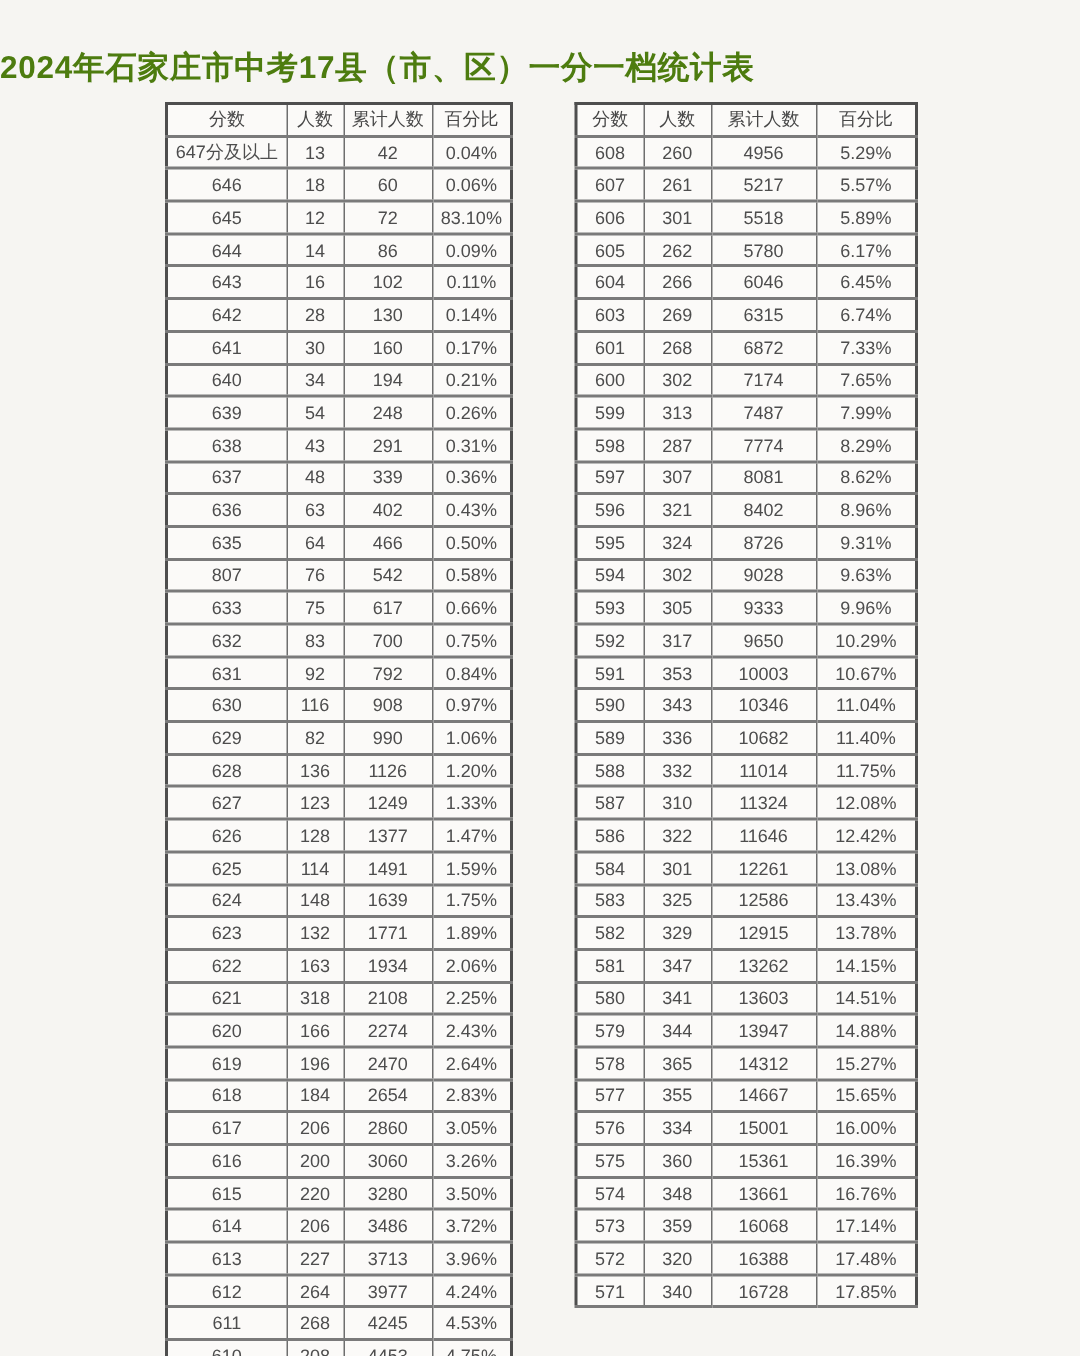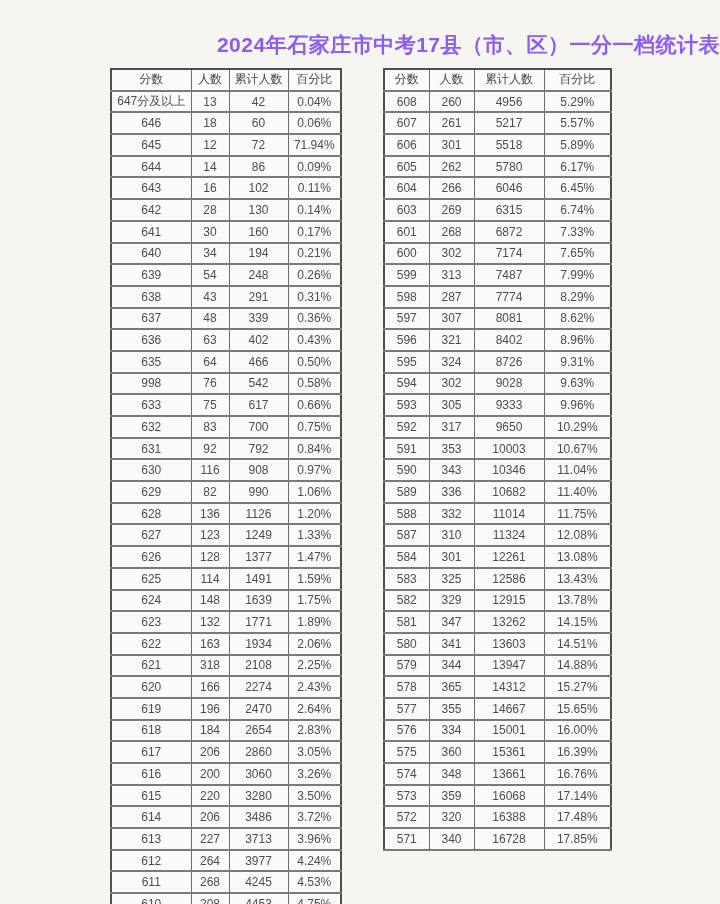--- a/index.html
+++ b/index.html
@@ -14,24 +14,24 @@
   .page {
     position: relative;
     width: 720px;
     height: 904px;
   }
   .title {
     position: absolute;
     top: 31px;
     left: 0;
     width: 720px;
-    text-align: right;
+    text-align: left;
     font-size: 21px;
     font-weight: bold;
-    color: #8b5cf6;
+    color: #4d7c0f;
     letter-spacing: 0.5px;
     margin: 0;
   }
   table.score-table {
     position: absolute;
     top: 68px;
     border-collapse: collapse;
     table-layout: fixed;
     background: #fbfaf8;
     border: 2px solid #4e4e4e;
@@ -90,21 +90,21 @@
         <tr>
           <td>646</td>
           <td>18</td>
           <td>60</td>
           <td>0.06%</td>
         </tr>
         <tr>
           <td>645</td>
           <td>12</td>
           <td>72</td>
-          <td>71.94%</td>
+          <td>83.10%</td>
         </tr>
         <tr>
           <td>644</td>
           <td>14</td>
           <td>86</td>
           <td>0.09%</td>
         </tr>
         <tr>
           <td>643</td>
           <td>16</td>
@@ -153,21 +153,21 @@
           <td>402</td>
           <td>0.43%</td>
         </tr>
         <tr>
           <td>635</td>
           <td>64</td>
           <td>466</td>
           <td>0.50%</td>
         </tr>
         <tr>
-          <td>998</td>
+          <td>807</td>
           <td>76</td>
           <td>542</td>
           <td>0.58%</td>
         </tr>
         <tr>
           <td>633</td>
           <td>75</td>
           <td>617</td>
           <td>0.66%</td>
         </tr>
@@ -448,20 +448,26 @@
           <td>11014</td>
           <td>11.75%</td>
         </tr>
         <tr>
           <td>587</td>
           <td>310</td>
           <td>11324</td>
           <td>12.08%</td>
         </tr>
         <tr>
+          <td>586</td>
+          <td>322</td>
+          <td>11646</td>
+          <td>12.42%</td>
+        </tr>
+        <tr>
           <td>584</td>
           <td>301</td>
           <td>12261</td>
           <td>13.08%</td>
         </tr>
         <tr>
           <td>583</td>
           <td>325</td>
           <td>12586</td>
           <td>13.43%</td>

